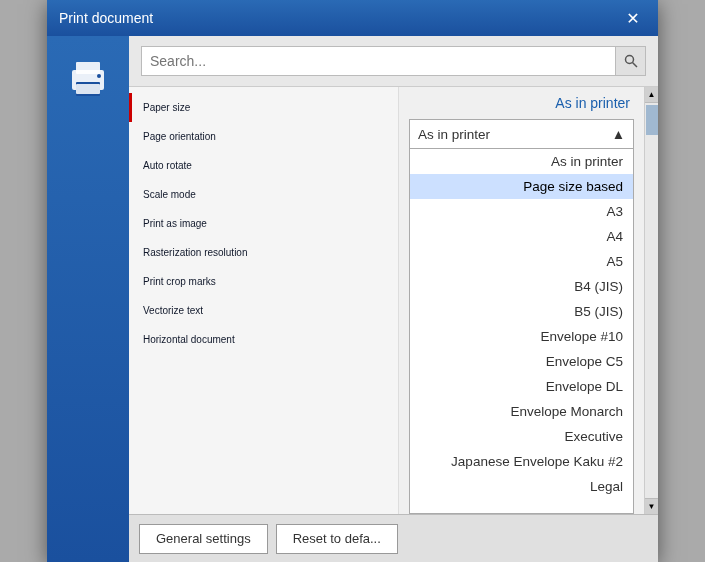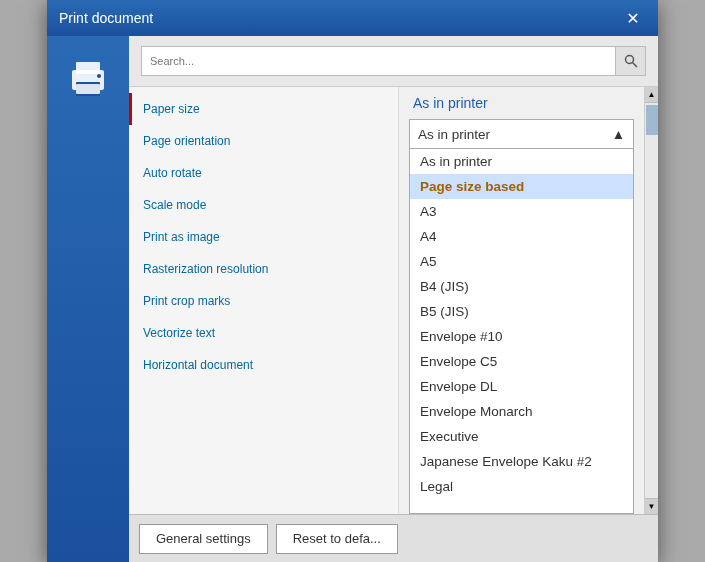--- a/index.html
+++ b/index.html
@@ -83,21 +83,21 @@
       display: flex;
       align-items: center;
       flex-shrink: 0;
     }
     .search-input {
       flex: 1;
       height: 30px;
       border: 1px solid #bbb;
       background: white;
       padding: 4px 8px;
-      font-size: 11px;
+      font-size: 14px;
       color: #999;
       outline: none;
     }
     .search-icon-btn {
       width: 30px;
       height: 30px;
       background: #e0e0e0;
       border: 1px solid #bbb;
       border-left: none;
       display: flex;
@@ -115,35 +115,36 @@
       width: 270px;
       flex-shrink: 0;
       overflow-y: auto;
       background: #f5f5f5;
       border-right: 1px solid #ddd;
       padding: 6px 0;
     }
     .settings-item {
       padding: 9px 14px;
       cursor: pointer;
-      font-size: 12px;
-      color: #0369a1;
+      font-size: 10px;
+      color: #0f172a;
       white-space: nowrap;
     }
     .settings-item.selected {
       border-left: 3px solid #c00;
       padding-left: 11px;
       font-weight: 500;
     }
     .detail-panel {
       flex: 1;
       display: flex;
       flex-direction: column;
       overflow: hidden;
       position: relative;
+      text-align: right;
     }
     .detail-header {
       padding: 8px 14px;
       font-size: 14px;
       color: #1a5fad;
       font-weight: 500;
       flex-shrink: 0;
     }
     .dropdown-container {
       flex: 1;
@@ -181,22 +182,21 @@
       flex: 1;
     }
     .dropdown-option {
       padding: 5px 10px;
       font-size: 13.5px;
       color: #333;
       cursor: pointer;
     }
     .dropdown-option.highlighted {
       background: #cce0ff;
-      color: #a16207;
-      font-weight: bold;
+      color: #000000;
     }
     .bottom-bar {
       height: 48px;
       background: #e0e0e0;
       border-top: 1px solid #bbb;
       display: flex;
       align-items: center;
       padding: 0 10px;
       gap: 8px;
       flex-shrink: 0;

